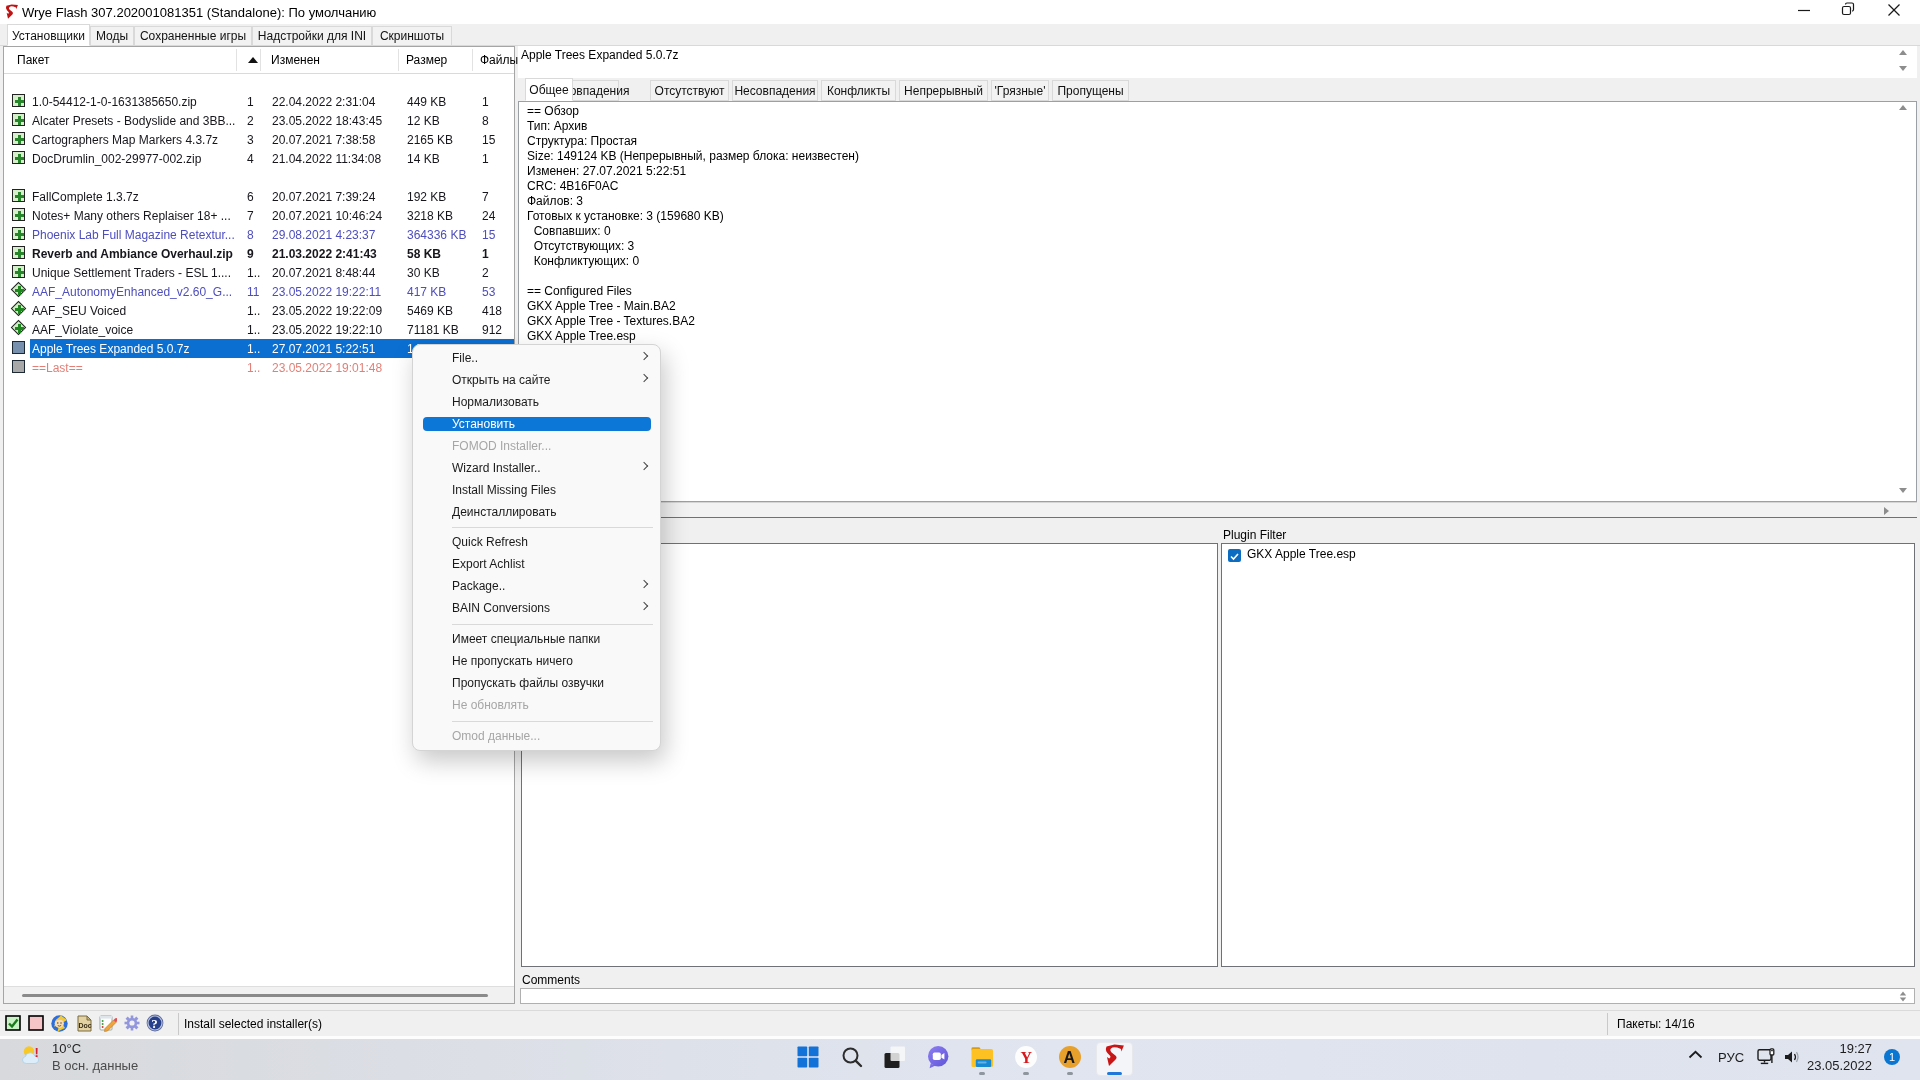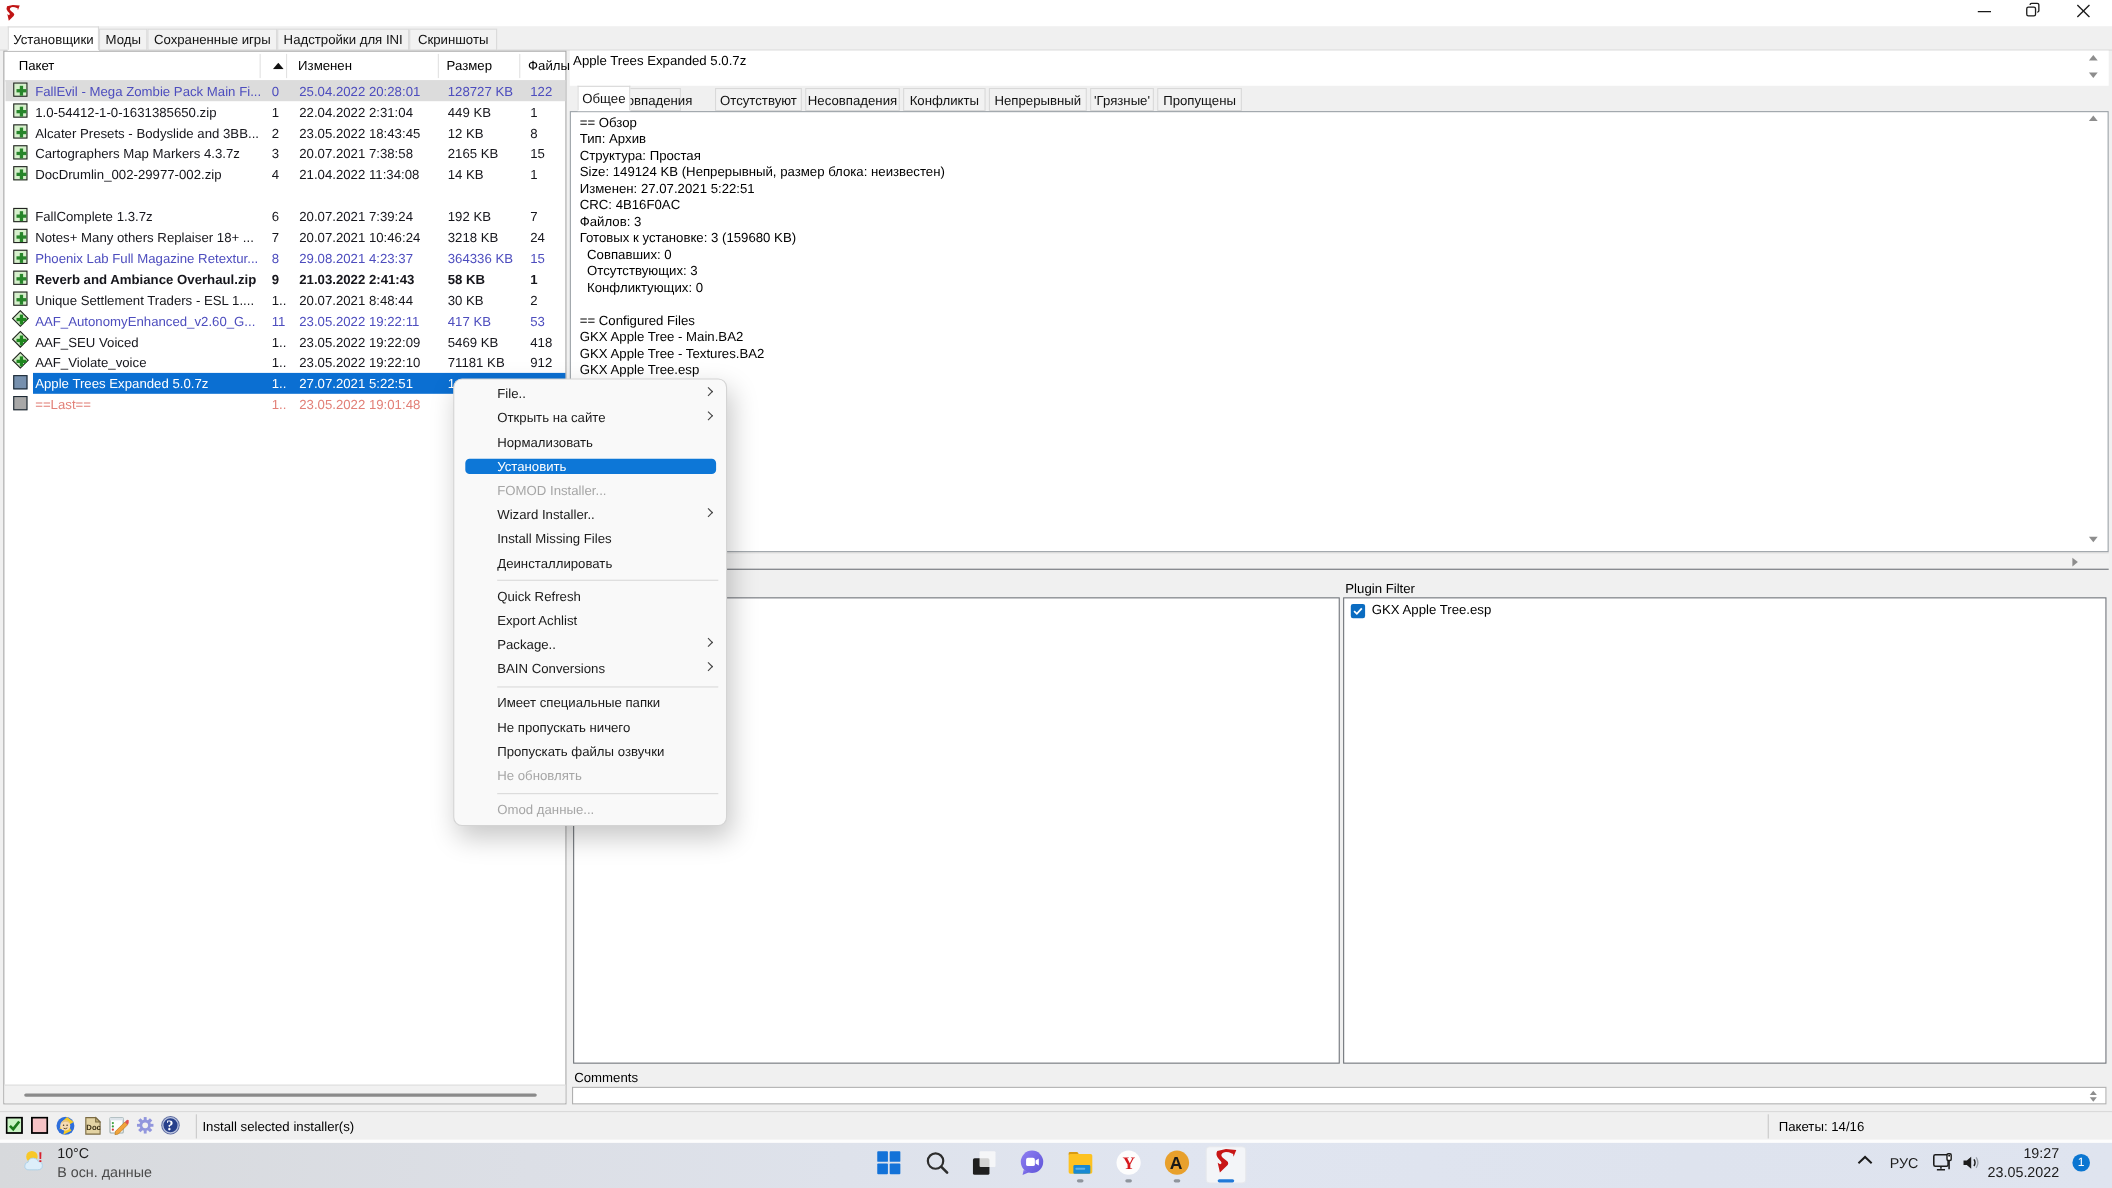--- a/index.html
+++ b/index.html
@@ -53,20 +53,21 @@
 #mhl{position:absolute;left:10px;top:72px;width:228px;height:14px;background:#0d77d7;border-radius:4px}
 .tri-up{width:0;height:0;border-left:4px solid transparent;border-right:4px solid transparent;border-bottom:5px solid #8d8d8d}
 .tri-dn{width:0;height:0;border-left:4px solid transparent;border-right:4px solid transparent;border-top:5px solid #8d8d8d}
 .tri-rt{width:0;height:0;border-top:4px solid transparent;border-bottom:4px solid transparent;border-left:5px solid #8d8d8d}
 </style></head>
 <body>
 <div class="abs" id="titlebar">
  <svg class="abs" style="left:4px;top:3px" width="16" height="17" viewBox="0 0 24 24">
       <path d="M3.6 3.4 L11.5 1.6 L20.9 2.4 L18.4 8.6 L18.0 6.0 L14.2 4.6 Q10.0 3.4 8.0 5.6 Q6.4 7.4 8.6 9.4 L12.4 12.4 Q14.6 14.4 12.6 16.6 L6.0 23.0 L4.0 14.0 L6.2 15.4 Q8.4 14.4 6.8 12.6 L4.4 10.0 Q1.8 6.8 3.6 3.4 Z" fill="#c01414"></path>
     </svg>
+ <div class="abs" id="title">Wrye Flash 307.202001081351 (Standalone): По умолчанию</div>
  <svg class="abs" style="left:1797px;top:0" width="14" height="24">
       <line x1="1" y1="10.5" x2="13" y2="10.5" stroke="#1a1a1a" stroke-width="1.2"></line>
     </svg>
  <svg class="abs" style="left:1841px;top:0" width="14" height="24">
       <rect x="1.5" y="6.5" width="8" height="8" rx="1.5" fill="none" stroke="#1a1a1a" stroke-width="1.2"></rect>
       <path d="M4.5 4.5 a1.5 1.5 0 0 1 1.5-1.5 h5 a1.5 1.5 0 0 1 1.5 1.5 v5 a1.5 1.5 0 0 1-1.5 1.5" fill="none" stroke="#1a1a1a" stroke-width="1.2"></path>
     </svg>
  <svg class="abs" style="left:1887px;top:0" width="14" height="24">
       <line x1="1.5" y1="4.5" x2="12.5" y2="15.5" stroke="#1a1a1a" stroke-width="1.2"></line>
       <line x1="12.5" y1="4.5" x2="1.5" y2="15.5" stroke="#1a1a1a" stroke-width="1.2"></line>
@@ -85,29 +86,20 @@
     </svg>
  <div class="hdrtxt" style="left:267px">Изменен</div>
  <div class="hdrtxt" style="left:402px">Размер</div>
  <div class="hdrtxt" style="left:476px">Файлы</div>
  <div class="hdiv" style="left:232px"></div>
  <div class="hdiv" style="left:256px"></div>
  <div class="hdiv" style="left:394px"></div>
  <div class="hdiv" style="left:468px"></div>
  <div class="abs" style="left:0;top:25.6px;width:510px;height:1px;background:#dadada"></div>
  <div class="abs" id="rows" style="left:0;top:26px;width:510px;height:700px">
-<div class="row" style="top:0px;">
-        <div style="position:absolute;left:0;top:0;width:509px;height:19px;background:#dcdcdc"></div>
-        <div class="ric"></div>
-        <span class="rtx c-name" style="color:#4d4dbe">FallEvil - Mega Zombie Pack Main Fi...</span>
-        <span class="rtx c-ord" style="color:#4d4dbe">0</span>
-        <span class="rtx c-date" style="color:#4d4dbe">25.04.2022 20:28:01</span>
-        <span class="rtx c-size" style="color:#4d4dbe">128727 KB</span>
-        <span class="rtx c-files" style="color:#4d4dbe">122</span>
-      </div>
 <div class="row" style="top:19px;">
         <div class="ric"></div>
         <span class="rtx c-name" style="color:#16161c">1.0-54412-1-0-1631385650.zip</span>
         <span class="rtx c-ord" style="color:#16161c">1</span>
         <span class="rtx c-date" style="color:#16161c">22.04.2022 2:31:04</span>
         <span class="rtx c-size" style="color:#16161c">449 KB</span>
         <span class="rtx c-files" style="color:#16161c">1</span>
       </div>
 <div class="row" style="top:38px;">
         <div class="ric"></div>

